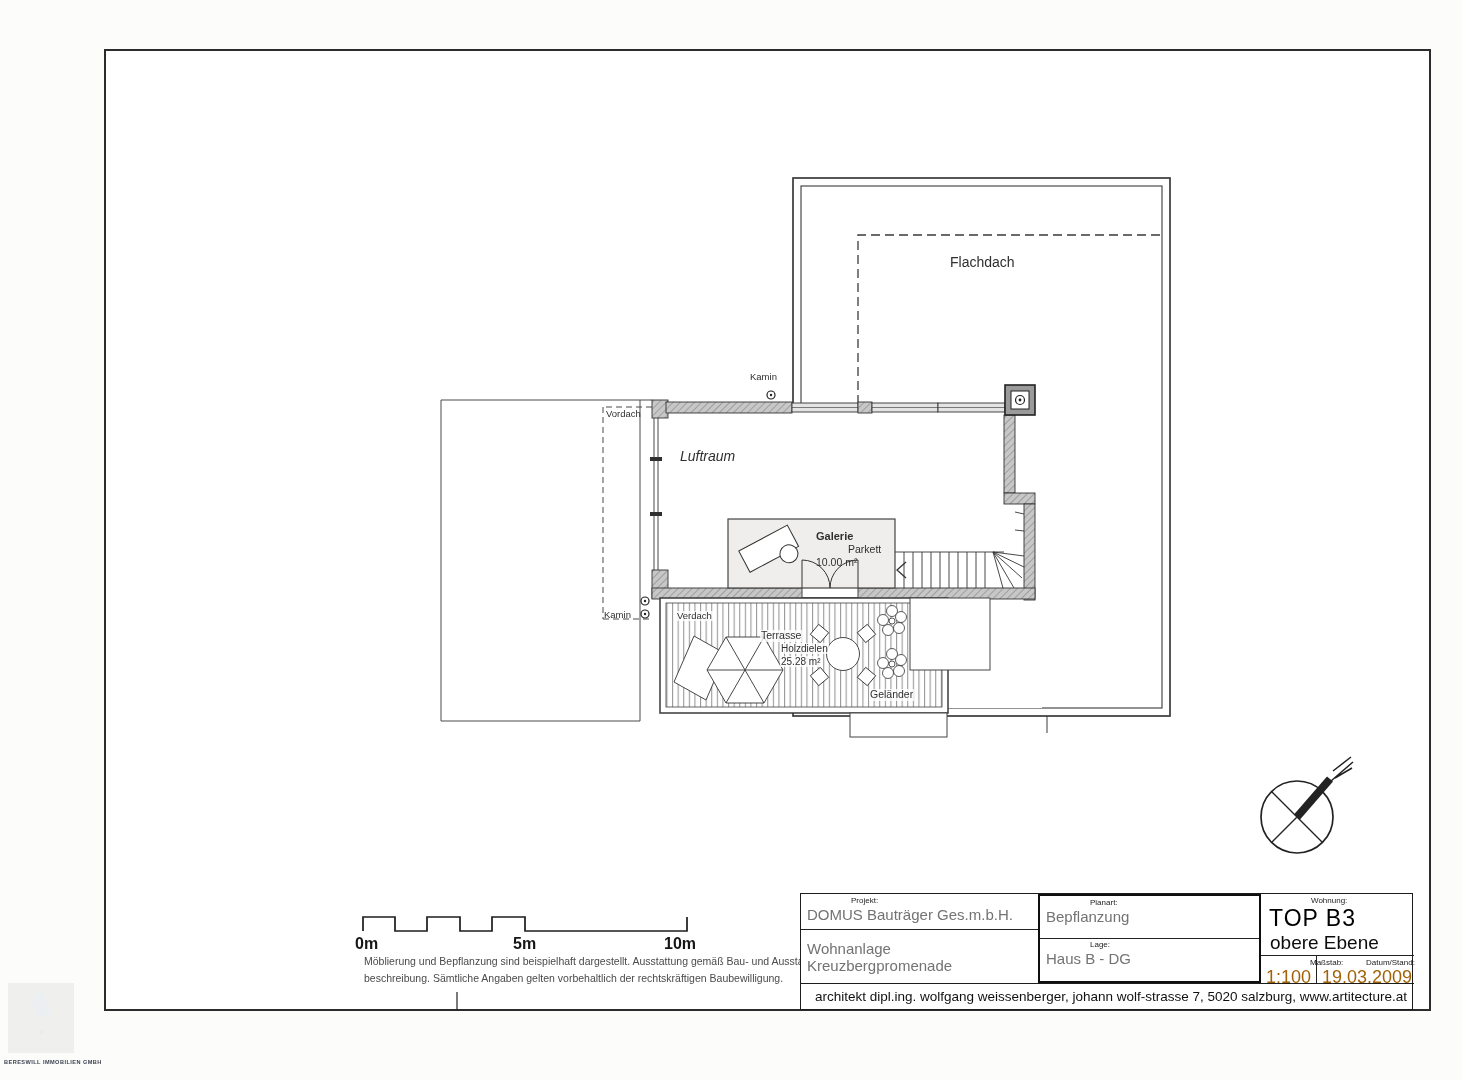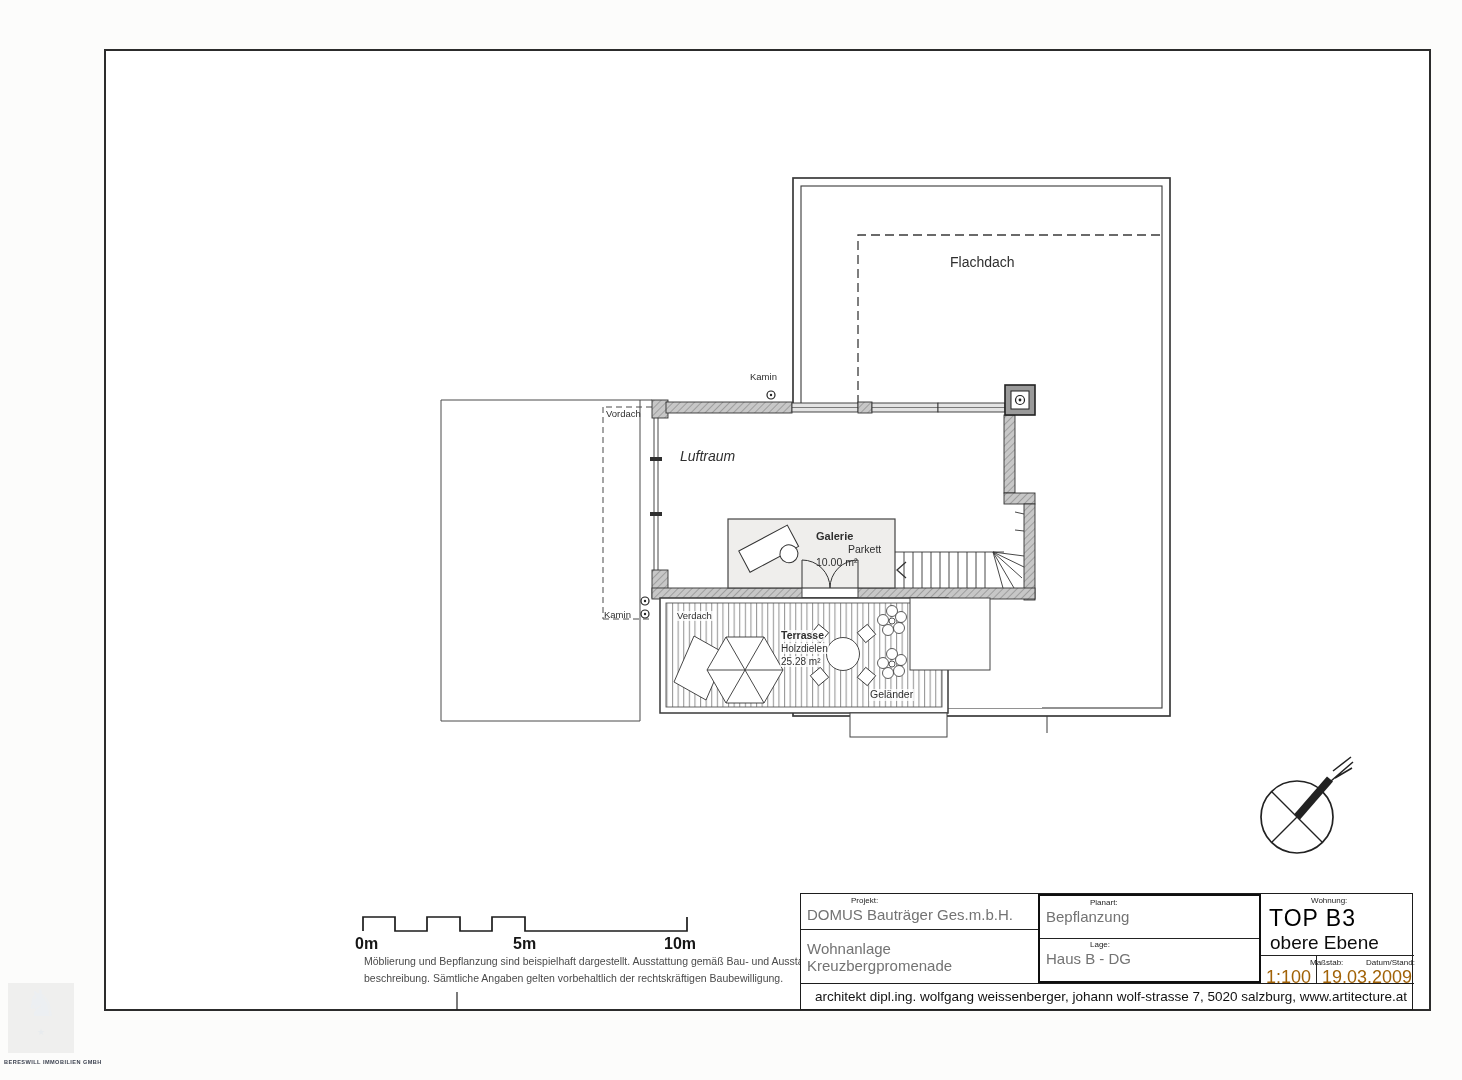--- a/index.html
+++ b/index.html
@@ -210,21 +210,21 @@
   <div class="lbl" style="left:680px;top:449px;font-size:14px;font-style:italic;">Luftraum</div>
   <div class="lbl" style="left:750px;top:372px;font-size:9.5px;">Kamin</div>
   <div class="lbl" style="left:606px;top:409px;font-size:9.5px;">Vordach</div>
   <div class="lbl" style="left:604px;top:610px;font-size:9.5px;">Kamin</div>
   <div class="lbl halo" style="left:676px;top:611px;font-size:9.5px;">Verdach</div>
 
   <div class="lbl" style="left:816px;top:530px;font-size:11px;font-weight:bold;">Galerie</div>
   <div class="lbl" style="left:816px;top:544px;font-size:10.5px;margin-left:32px;">Parkett</div>
   <div class="lbl" style="left:816px;top:557px;font-size:10.5px;">10.00 m²</div>
 
-  <div class="lbl halo" style="left:780px;top:630px;font-size:10.5px;font-weight:bold;">Terrasse</div>
+  <div class="lbl halo" style="left:760px;top:630px;font-size:10.5px;font-weight:normal;">Terrasse</div>
   <div class="lbl halo" style="left:780px;top:643px;font-size:10px;">Holzdielen</div>
   <div class="lbl halo" style="left:780px;top:656px;font-size:10px;">25.28 m²</div>
   <div class="lbl halo" style="left:869px;top:689px;font-size:10.5px;">Geländer</div>
 
   <div class="lbl scl" style="left:355px;top:935px;">0m</div>
   <div class="lbl scl" style="left:513px;top:935px;">5m</div>
   <div class="lbl scl" style="left:664px;top:935px;">10m</div>
 
   <div class="lbl disc" style="left:364px;top:956px;">Möblierung und Bepflanzung sind beispielhaft dargestellt.  Ausstattung gemäß Bau- und Ausstattungs-</div>
   <div class="lbl disc" style="left:364px;top:973px;">beschreibung.  Sämtliche Angaben gelten vorbehaltlich der rechtskräftigen Baubewilligung.</div>

